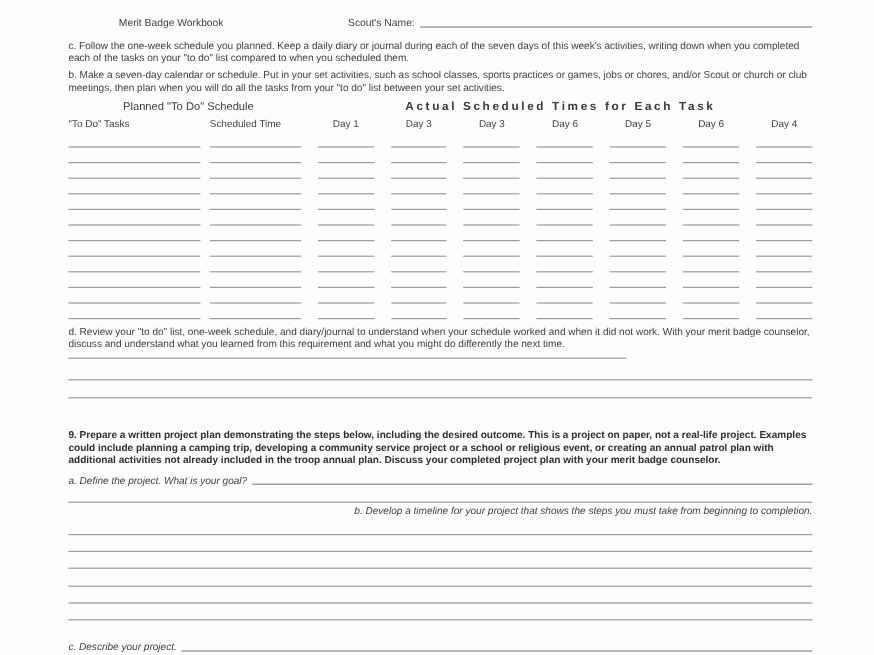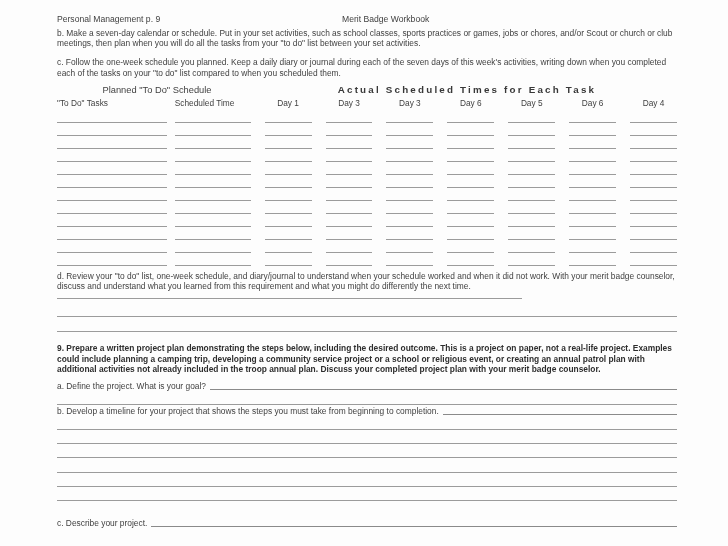--- a/index.html
+++ b/index.html
@@ -32,43 +32,46 @@
   .cell.cday { width:47px; margin-left:14px; text-align:center; }
   .trow { display:flex; height:13px; }
   .trow .cell { border-bottom:1px solid #9b9b9b; }
 
   
   .inline-line { display:inline-block; width:465px; border-bottom:1px solid #9b9b9b; height:7px; }
 
   .blank-group .blank { border-bottom:1px solid #9b9b9b; height:13.2px; }
   .blank-group.tall .blank { height:14.5px; }
 
-  .bold-para { font-weight:bold; color:#2e2e2e; margin-top:11px; line-height:10.4px; }
+  .bold-para { font-weight:bold; color:#2e2e2e; margin-top:25px; line-height:10.4px; }
 
   .item-row { display:flex; font-size:8.4px; line-height:10px; align-items:flex-end; }
-  .item-row .lbl { white-space:nowrap; }
+  .item-row .lbl { white-space:nowrap;font-style:italic; }
   .item-row.a { margin-top:6px; }
-  .item-row.b { margin-top:1px; }
+  .item-row.b { margin-top:1px;flex-direction:column; }
   .item-row.c { margin-top:17px; }
   .sched-body { margin-top:2px; }
   .para.d { margin-top:5px; }
 </style>
 </head>
 <body>
 
 <div class="page">
 
   <div class="hdr">
-    <span class="hdr-left">Personal Management p. 9</span>
     <span class="hdr-center">Merit Badge Workbook</span>
-  </div>
+    <span class="hdr-right">
+      <span class="lbl">Scout's Name:</span>
+      <span class="fill-line"></span>
+    </span>
+  </div>
+
+  <div class="para c">c. Follow the one-week schedule you planned.  Keep a daily diary or journal during each of the seven days of this week's activities, writing down when you completed each of the tasks on your "to do" list compared to when you scheduled them.</div>
 
   <div class="para">b. Make a seven-day calendar or schedule.  Put in your set activities, such as school classes, sports practices or games, jobs or chores, and/or Scout or church or club meetings, then plan when you will do all the tasks from your "to do" list between your set activities.</div>
-
-  <div class="para c">c. Follow the one-week schedule you planned.  Keep a daily diary or journal during each of the seven days of this week's activities, writing down when you completed each of the tasks on your "to do" list compared to when you scheduled them.</div>
 
   <div class="titles">
     <span class="title-left">Planned "To Do" Schedule</span>
     <span class="title-right">Actual Scheduled Times for Each Task</span>
   </div>
 
   <div class="thead">
       <div class="cell c0">"To Do" Tasks</div>
       <div class="cell c1">Scheduled Time</div>
       <div class="cell cday">Day 1</div>

